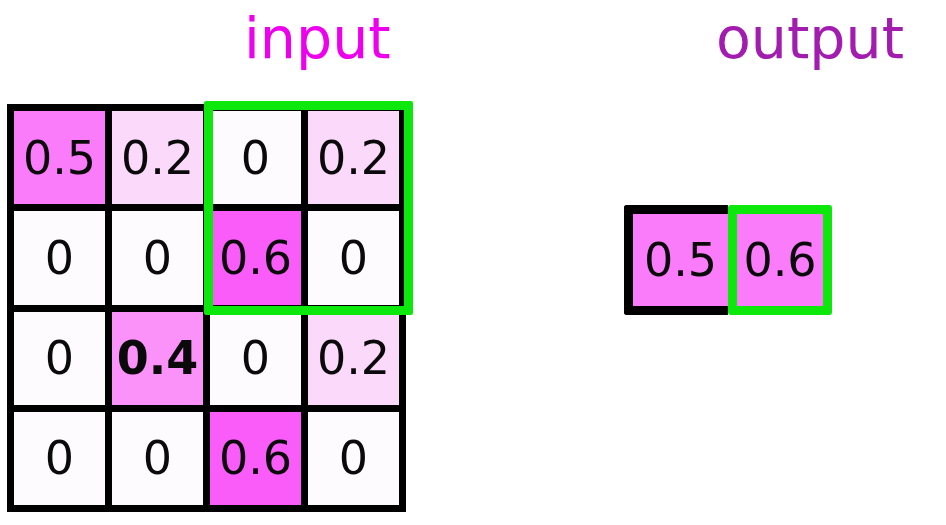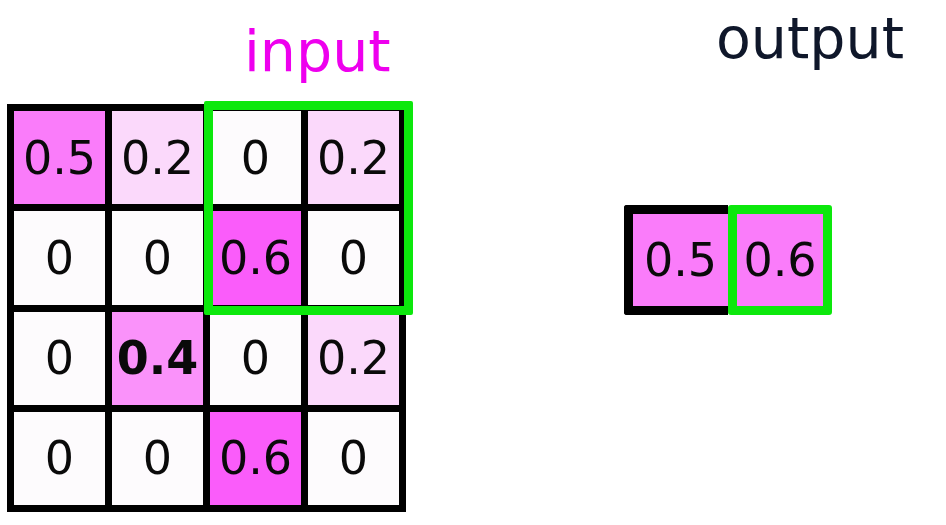--- a/index.html
+++ b/index.html
@@ -19,21 +19,21 @@
   .label {
     position: absolute;
     color: #ee00ee;
     font-size: 57px;
     line-height: 1;
     font-weight: 400;
     letter-spacing: 0px;
     white-space: nowrap;
     font-family: "DejaVu Sans", sans-serif;
   }
-  #input-label  { left: 244px; top: 23px; }
+  #input-label  { left: 244px; top: 10px; }
   #output-label { left: 716px; top: 10px; }
 
   
   #input-grid {
     position: absolute;
     left: 7px;
     top: 104px;
     width: 399px;
     height: 408px;
     display: grid;
@@ -98,21 +98,21 @@
   #output-grid .ocell.green-border {
     border: 9px solid #0ce80c;
     border-radius: 3px;
   }
 </style>
 </head>
 <body style="background: rgb(255, 255, 255);">
 
 <div class="label" id="input-label" style="color: rgb(238, 0, 238);">input</div>
 
-<div class="label" id="output-label" style="color: #0f172a;">output</div>
+<div class="label" id="output-label" style="color: #a21caf;">output</div>
 
 <div id="input-grid">
 
   <div class="cell" style="background-color: rgb(250, 124, 250);">
       <span>0.5</span>
     </div>
   <div class="cell" style="background-color: rgb(251, 217, 251);">
       <span>0.2</span>
     </div>
   <div class="cell" style="background-color: rgb(253, 251, 253);">

